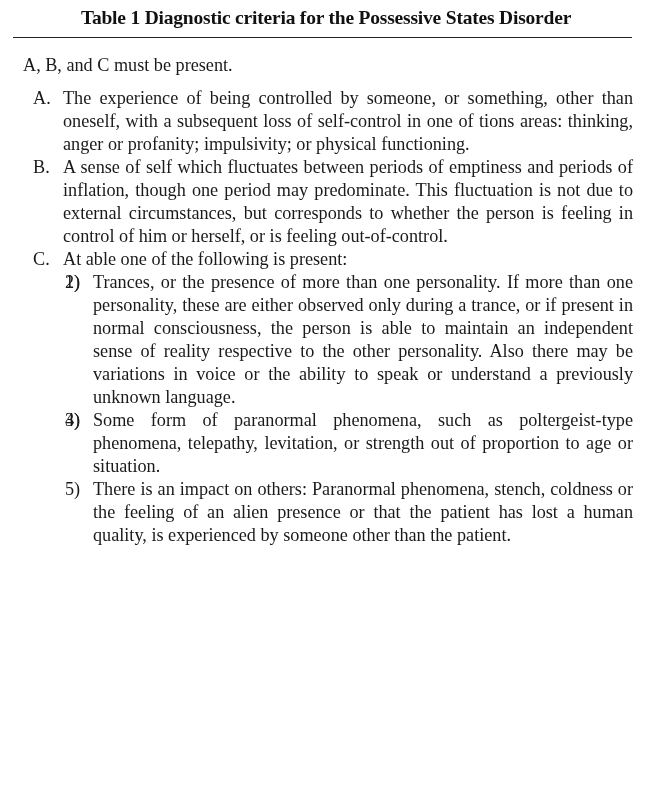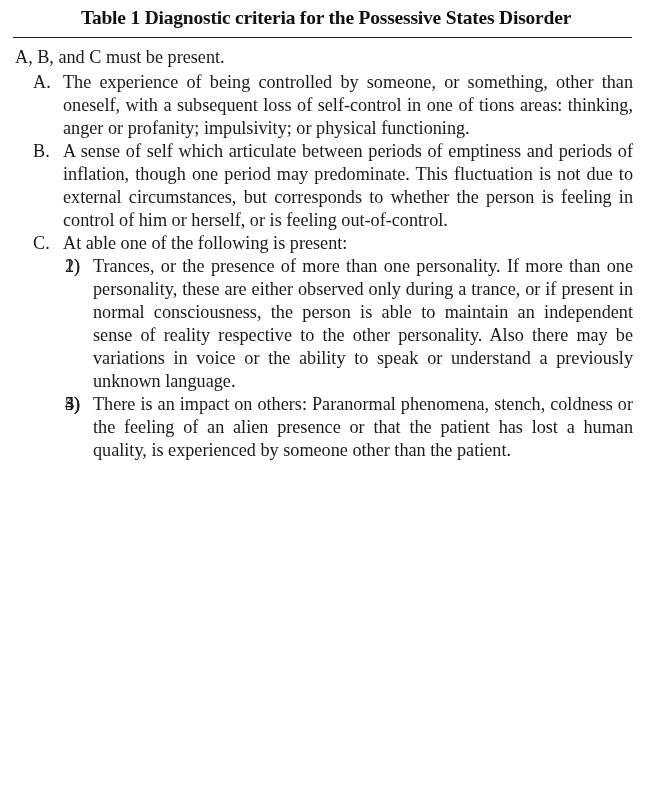--- a/index.html
+++ b/index.html
@@ -41,21 +41,21 @@
     }
     .body {
       position: absolute;
       left: 13px;
       top: 44px;
       width: 620px;
       font-size: 18.2px;
       line-height: 23px;
     }
     .intro {
-      margin: 2px;
+      margin: 10px;
       padding: 0;
     }
     .crit {
       position: relative;
       padding-left: 50px;
       text-align: justify;
     }
     .crit-label {
       position: absolute;
       left: 20px;
@@ -91,21 +91,21 @@
   <div class="body">
     <p class="intro">A, B, and C must be present.</p>
 
     <div class="crit">
       <span class="crit-label">A.</span>
       <span class="crit-text">The experience of being controlled by someone, or something, other than oneself, with a subsequent loss of self-control in one of tions areas: thinking, anger or profanity; impulsivity; or physical functioning.</span>
     </div>
 
     <div class="crit">
       <span class="crit-label">B.</span>
-      <span class="crit-text">A sense of self which articulate between periods of emptiness and periods of inflation, though one period may predominate. This fluctuation is not due to external circumstances, but corresponds to whether the person is feeling in control of him or herself, or is feeling out-of-control.</span>
+      <span class="crit-text">A sense of self which fluctuates between periods of emptiness and periods of inflation, though one period may predominate. This fluctuation is not due to external circumstances, but corresponds to whether the person is feeling in control of him or herself, or is feeling out-of-control.</span>
     </div>
 
     <div class="crit">
       <span class="crit-label">C.</span>
       <span class="crit-text">At able one of the following is present:</span>
     </div>
 
     <div class="sub">
       <span class="sub-label">1)</span>
     </div>
@@ -114,20 +114,21 @@
       <span class="sub-label">2)</span>
       <span class="sub-text">Trances, or the presence of more than one personality. If more than one personality, these are either observed only during a trance, or if present in normal conscious­ness, the person is able to maintain an independent sense of reality respective to the other personality. Also there may be variations in voice or the ability to speak or understand a previously unknown language.</span>
     </div>
 
     <div class="sub">
       <span class="sub-label">3)</span>
     </div>
 
     <div class="sub">
       <span class="sub-label">4)</span>
+      <span class="sub-text">Some form of paranormal phenomena, such as polter­geist-type phenomena, telepathy, levitation, or strength out of proportion to age or situation.</span>
     </div>
 
     <div class="sub">
       <span class="sub-label">5)</span>
       <span class="sub-text">There is an impact on others: Paranormal phenomena, stench, coldness or the feeling of an alien presence or that the patient has lost a human quality, is experienced by someone other than the patient.</span>
     </div>
   </div>
 </div>
 
 </body></html>

